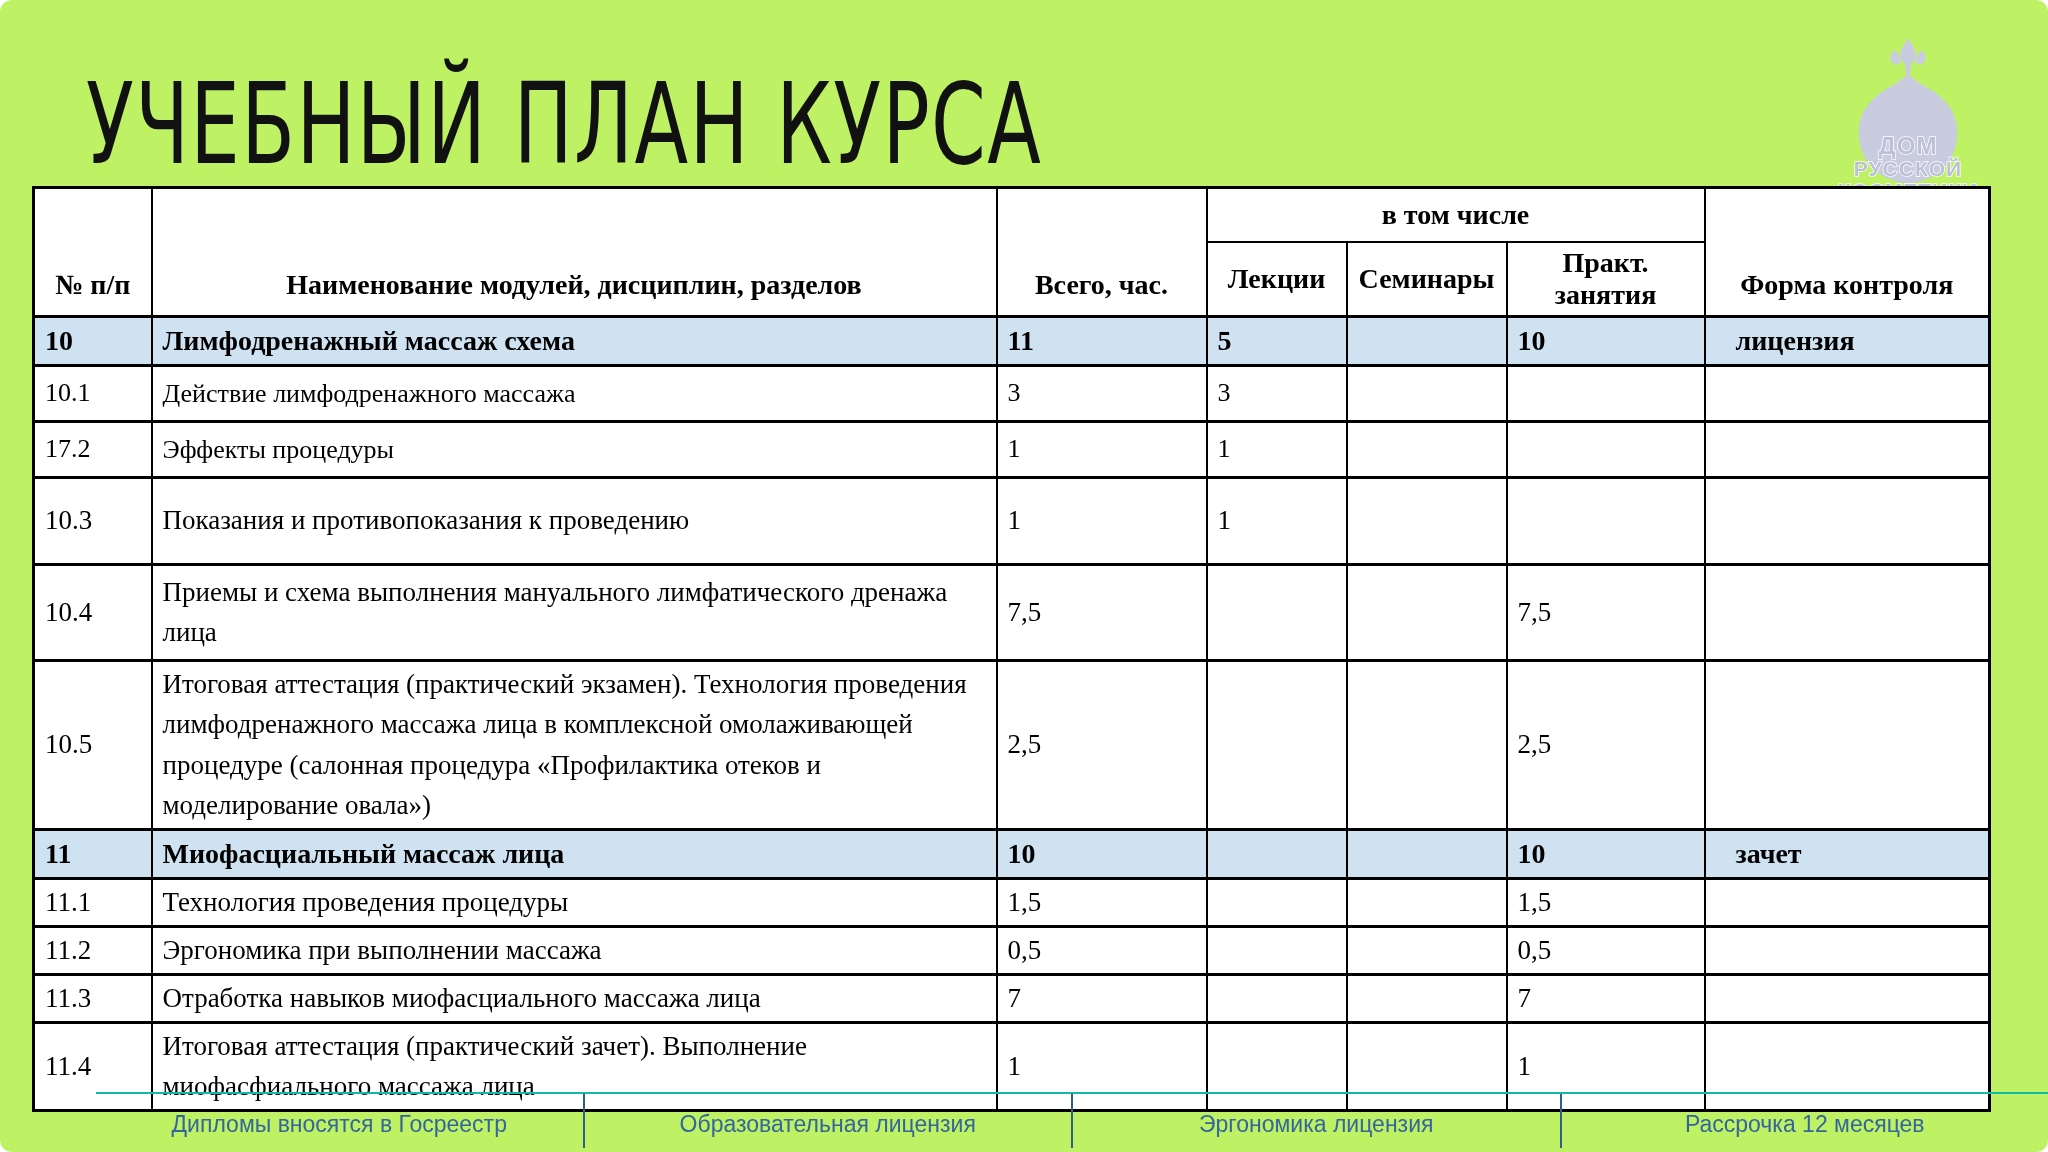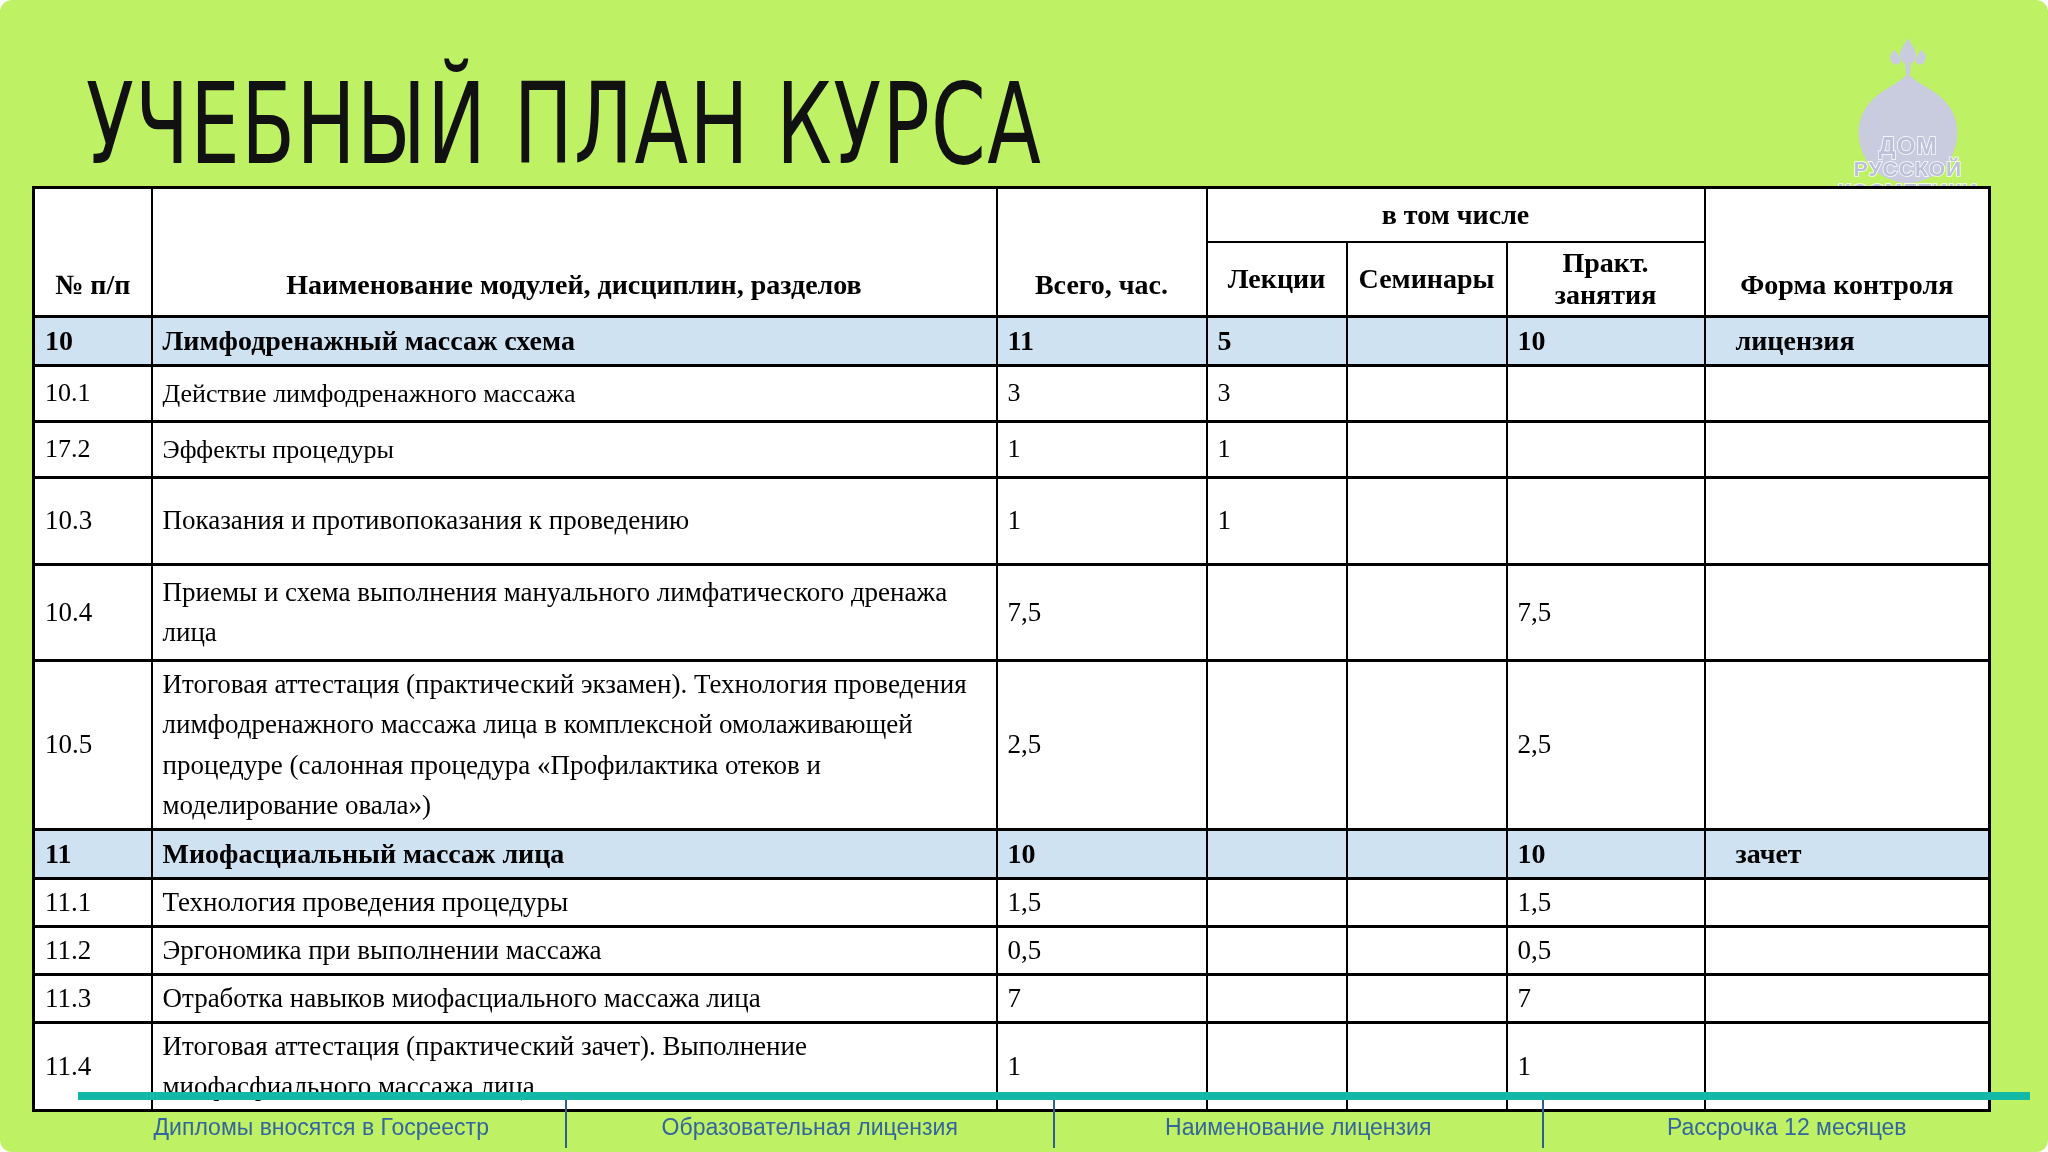--- a/index.html
+++ b/index.html
@@ -41,22 +41,22 @@
     font-weight:bold; font-size:28px; text-align:center; padding:4px 6px;
   }
   th.h-bottom { vertical-align:bottom; padding-bottom:14px; }
   .row-section td { background:#cfe2f2; font-weight:bold; font-size:28px; }
   .row-sans td { font-family:Liberation Serif, serif; font-size:26px; }
   td.name-cell { line-height:1.5; padding-right:14px; }
   td.ctrl-cell { padding-left:30px; }
 
   
   .footer {
-    position:absolute; left:78px; top:1092px; width:1952px; height:56px;
-    display:flex; border-top:8px solid #14b8a6; z-index:2;
+    position:absolute; left:96px; top:1092px; width:1952px; height:56px;
+    display:flex; border-top:2px solid #14b8a6; z-index:2;
   }
   .footer-item {
     flex:1 1 0; display:flex; align-items:center; justify-content:center;
     font-family:"Liberation Sans", sans-serif; font-size:23px;
     color:#34659c; padding-top:6px;
   }
   .footer-item + .footer-item { border-left:2px solid #2e608f; }
 </style>
 </head>
 <body>
@@ -203,17 +203,17 @@
           <td>1</td>
           <td class="ctrl-cell"></td>
         </tr>
       </tbody>
     </table>
   </div>
 
   <div class="footer">
     <div class="footer-item">Дипломы вносятся в Госреестр</div>
     <div class="footer-item">Образовательная лицензия</div>
-    <div class="footer-item">Наименование  лицензия</div>
+    <div class="footer-item">Эргономика  лицензия</div>
     <div class="footer-item">Рассрочка 12 месяцев</div>
   </div>
 
 </div>
 
 </body></html>

